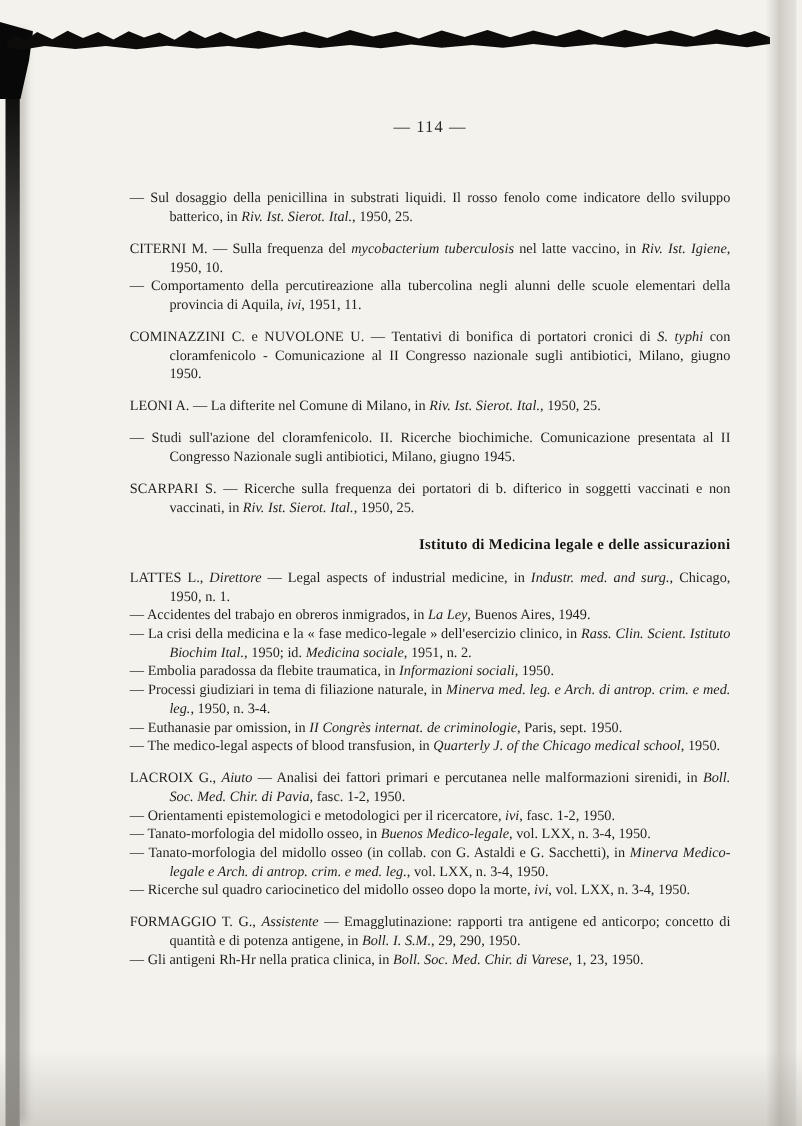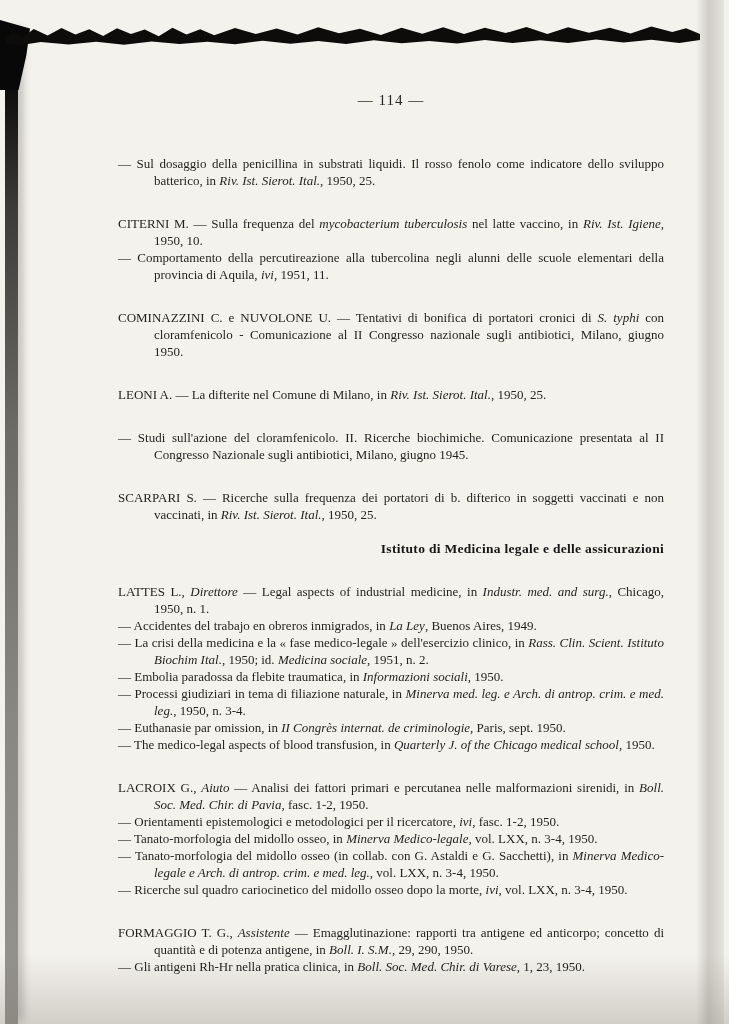--- a/index.html
+++ b/index.html
@@ -35,30 +35,30 @@
   .scan-right-shade {
     position: absolute; top: 0; right: 5px; width: 28px; height: 100%;
     background: linear-gradient(to right, rgba(122,118,110,0) 0%, rgba(122,118,110,0.30) 45%, rgba(122,118,110,0.12) 100%);
   }
   .scan-bottom-shade {
     position: absolute; left: 0; bottom: 0; width: 100%; height: 70px;
     background: linear-gradient(to bottom, rgba(110,106,98,0), rgba(110,106,98,0.26));
   }
   
   .content {
-    position: absolute; left: 118px; top: 92px; width: 546px;
+    position: absolute; left: 118px; top: 108px; width: 546px;
   }
   .page-number {
     text-align: center;
     font-size: 15px;
     letter-spacing: 1px;
     color: #262626;
   }
   .bibliography { margin-top: 46px; }
-  .block { margin-top: 26px; }
+  .block { margin-top: 12px; }
   .block:first-child { margin-top: 4px; }
   .entry {
     font-size: 13px;
     line-height: 17px;
     text-align: justify;
     padding-left: 36px;
     text-indent: -36px;
     color: #1f1f1f;
   }
   .it { font-style: italic; }
@@ -109,21 +109,21 @@
           <p class="entry"><span>— Accidentes del trabajo en obreros inmigrados, in </span><span class="it">La Ley</span><span>, Buenos Aires, 1949.</span></p>
           <p class="entry"><span>— La crisi della medicina e la « fase medico-legale » dell'esercizio clinico, in </span><span class="it">Rass. Clin. Scient. Istituto Biochim Ital.</span><span>, 1950; id. </span><span class="it">Medicina sociale</span><span>, 1951, n. 2.</span></p>
           <p class="entry"><span>— Embolia paradossa da flebite traumatica, in </span><span class="it">Informazioni sociali</span><span>, 1950.</span></p>
           <p class="entry"><span>— Processi giudiziari in tema di filiazione naturale, in </span><span class="it">Minerva med. leg. e Arch. di antrop. crim. e med. leg.</span><span>, 1950, n. 3-4.</span></p>
           <p class="entry"><span>— Euthanasie par omission, in </span><span class="it">II Congrès internat. de criminologie</span><span>, Paris, sept. 1950.</span></p>
           <p class="entry"><span>— The medico-legal aspects of blood transfusion, in </span><span class="it">Quarterly J. of the Chicago medical school</span><span>, 1950.</span></p>
         </div>
         <div class="block">
           <p class="entry"><span>LACROIX G., </span><span class="it">Aiuto</span><span> — Analisi dei fattori primari e percutanea nelle malformazioni sirenidi, in </span><span class="it">Boll. Soc. Med. Chir. di Pavia</span><span>, fasc. 1-2, 1950.</span></p>
           <p class="entry"><span>— Orientamenti epistemologici e metodologici per il ricercatore, </span><span class="it">ivi</span><span>, fasc. 1-2, 1950.</span></p>
-          <p class="entry"><span>— Tanato-morfologia del midollo osseo, in </span><span class="it">Minerva Medico-legale</span><span>, vol. LXX, n. 3-4, 1950.</span></p>
+          <p class="entry"><span>— Tanato-morfologia del midollo osseo, in </span><span class="it">Buenos Medico-legale</span><span>, vol. LXX, n. 3-4, 1950.</span></p>
           <p class="entry"><span>— Tanato-morfologia del midollo osseo (in collab. con G. Astaldi e G. Sacchetti), in </span><span class="it">Minerva Medico-legale e Arch. di antrop. crim. e med. leg.</span><span>, vol. LXX, n. 3-4, 1950.</span></p>
           <p class="entry"><span>— Ricerche sul quadro cariocinetico del midollo osseo dopo la morte, </span><span class="it">ivi</span><span>, vol. LXX, n. 3-4, 1950.</span></p>
         </div>
         <div class="block">
           <p class="entry"><span>FORMAGGIO T. G., </span><span class="it">Assistente</span><span> — Emagglutinazione: rapporti tra antigene ed anticorpo; concetto di quantità e di potenza antigene, in </span><span class="it">Boll. I. S.M.</span><span>, 29, 290, 1950.</span></p>
           <p class="entry"><span>— Gli antigeni Rh-Hr nella pratica clinica, in </span><span class="it">Boll. Soc. Med. Chir. di Varese</span><span>, 1, 23, 1950.</span></p>
         </div>
       </div>
   </div>
 </div>

